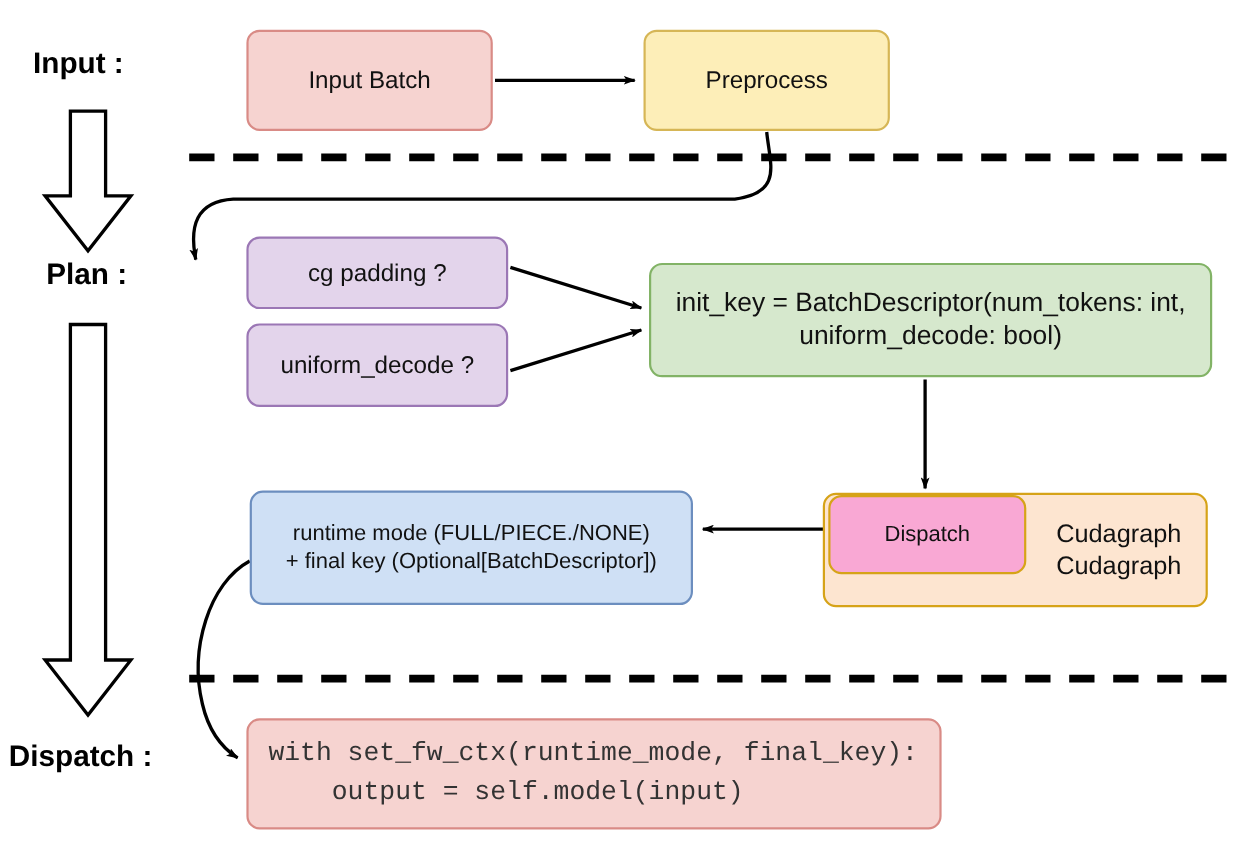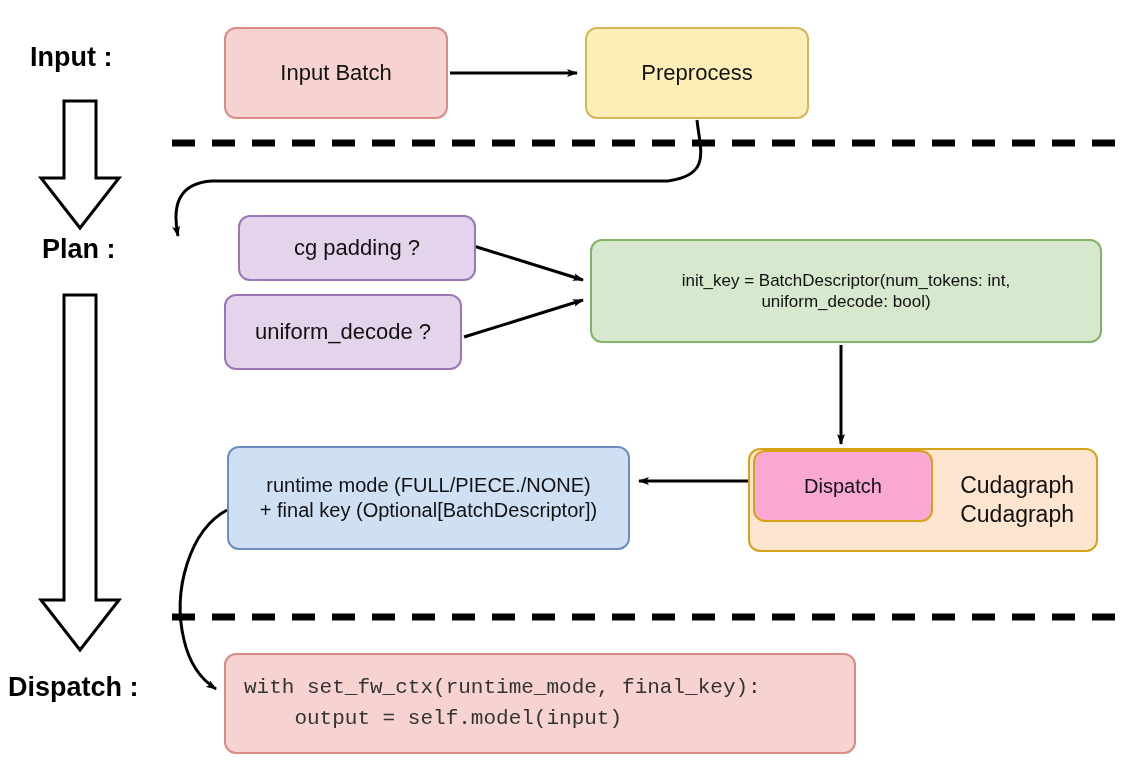--- a/index.html
+++ b/index.html
@@ -43,49 +43,49 @@
   .stage-label {
     position: absolute;
     font-family: "Liberation Sans", sans-serif;
     font-weight: bold;
     font-size: 27px;
     color: #000000;
     white-space: nowrap;
   }
   .code-node {
     font-family: "Liberation Mono", monospace;
-    font-size: 21px;
+    font-size: 24px;
     text-align: left;
     justify-content: flex-start;
     white-space: pre;
     padding-left: 18px;
     line-height: 1.45;
     color: #333333;
   }
 
   
   #node-input-batch {
     left: 224px; top: 27px; width: 224px; height: 92px;
     background: #f6d3d0; border-color: #d98b86; font-size: 22px;
   }
   #node-preprocess {
     left: 585px; top: 27px; width: 224px; height: 92px;
     background: #fdeeb8; border-color: #d6b656; font-size: 22px; align-items: center;
   }
   #node-cg-padding {
-    left: 238px; top: 215px; width: 238px; height: 66px;
+    left: 224px; top: 215px; width: 238px; height: 66px;
     background: #e3d4eb; border-color: #9b77b5; font-size: 22px;
   }
   #node-uniform-decode {
     left: 224px; top: 294px; width: 238px; height: 76px;
     background: #e3d4eb; border-color: #9b77b5; font-size: 22px;
   }
   #node-init-key {
     left: 590px; top: 239px; width: 512px; height: 104px;
-    background: #d6e8cd; border-color: #82b366; font-size: 17px;
+    background: #d6e8cd; border-color: #82b366; font-size: 24px;
     padding: 0 14px;
   }
   #node-cudagraph-dispatcher {
     left: 748px; top: 448px; width: 350px; height: 104px;
     background: #fde5d0; border-color: #d6a318;
     font-size: 23px; justify-content: flex-end; padding-right: 22px;
   }
   #node-dispatch {
     left: 753px; top: 450px; width: 180px; height: 72px;
     background: #f9a8d4; border-color: #d6a318; font-size: 20px;

